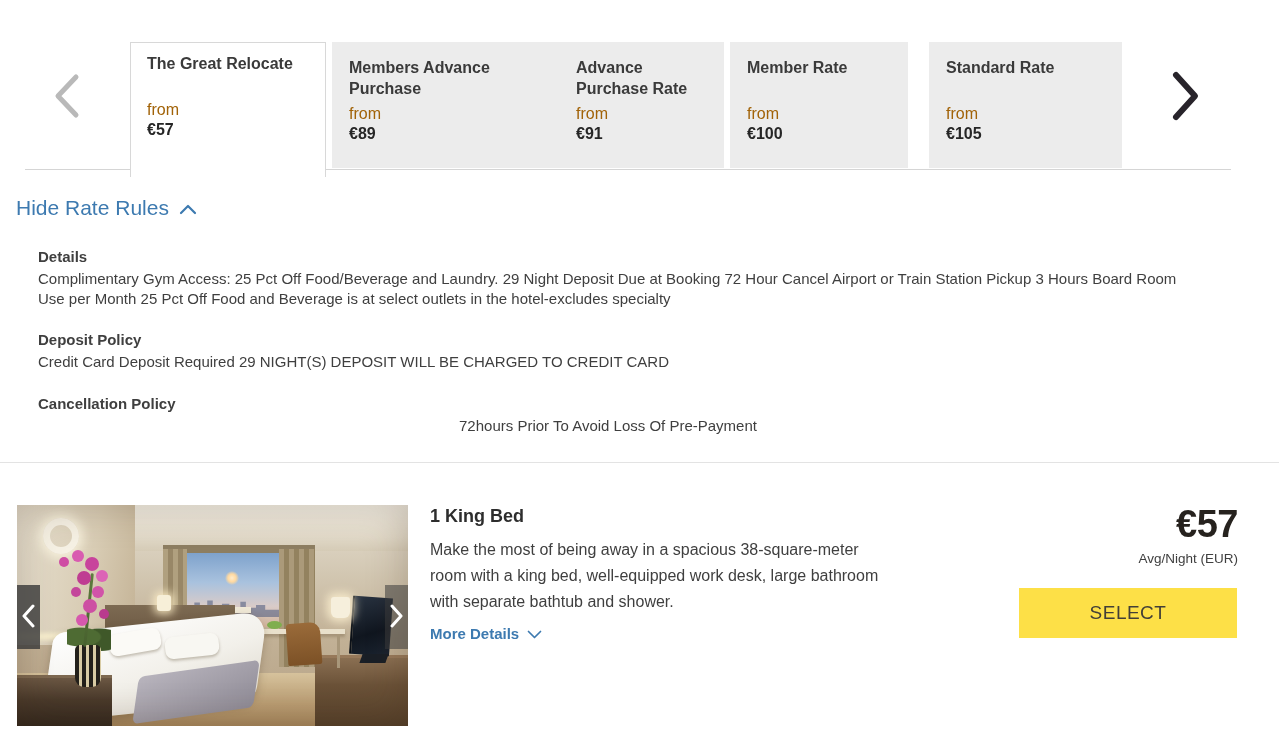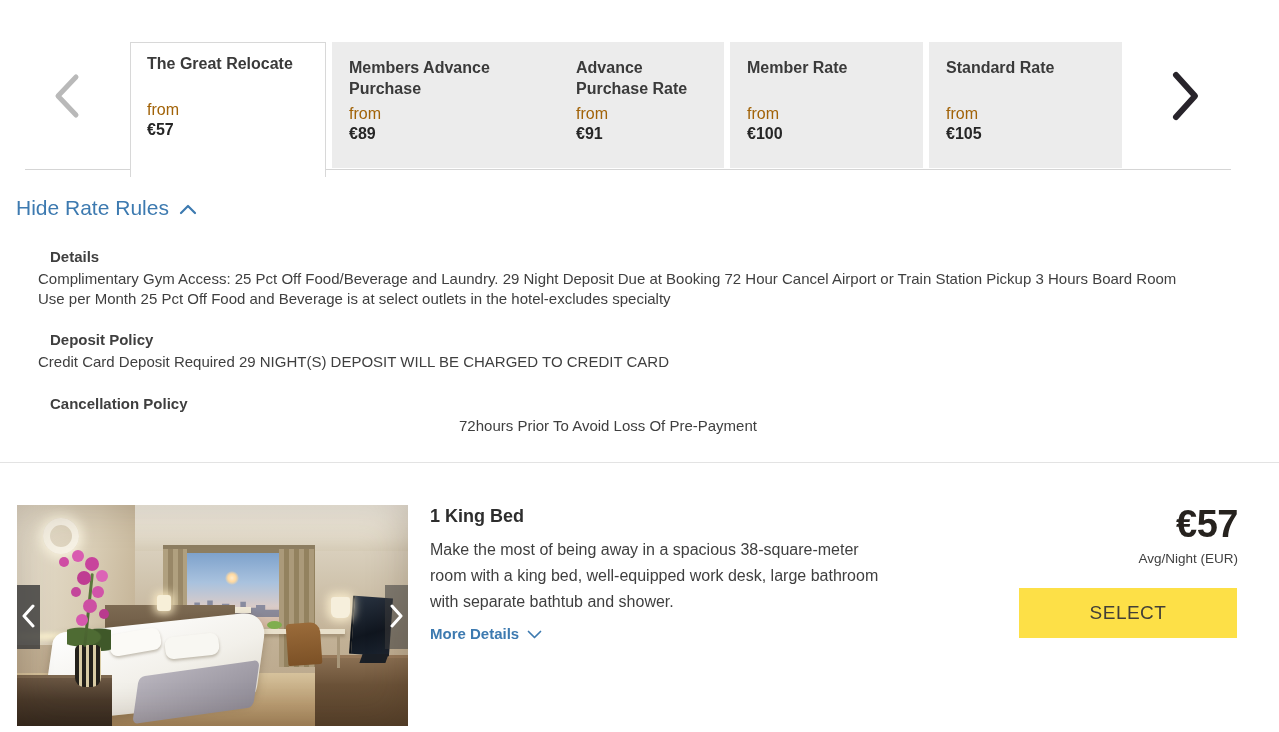--- a/index.html
+++ b/index.html
@@ -14,32 +14,32 @@
   
   .tabstrip-line { position:absolute; left:25px; top:169px; width:1206px; height:1px; background:#d5d5d5; }
   .nav-btn { position:absolute; background:none; border:none; padding:0; cursor:pointer; line-height:0; }
   .nav-prev { left:48px; top:70px; width:36px; height:52px; }
   .nav-next { left:1168px; top:68px; width:36px; height:56px; }
   .tab { position:absolute; top:42px; height:126px; background:#ececec; padding:15px 17px 0; cursor:pointer; }
   .tab.active { background:#ffffff; border:1px solid #d8d8d8; border-bottom:none; height:135px; z-index:2; padding:10px 16px 0; }
   .tab-t0 { left:130px; width:196px; }
   .tab-t1 { left:332px; width:212px; }
   .tab-t2 { left:532px; width:192px;padding-left:44px; }
-  .tab-t3 { left:730px; width:193px; }
+  .tab-t3 { left:730px; width:178px; }
   .tab-t4 { left:929px; width:193px; }
   .tab-title { font-size:16px; font-weight:bold; color:#3a3a3a; line-height:21px; min-height:45px; }
   .tab-from  { font-size:16px; color:#a16207; line-height:16px; margin-top:4px; }
   .tab-price { font-size:16px; font-weight:bold; color:#262626; margin-top:3px; }
 
   
   .rules-toggle { position:absolute; left:16px; top:196px; font-size:21px; color:#3d7ab0;
                   cursor:pointer; display:flex; gap:10px; background:none; border:none;
                   font-family:inherit; padding:0; }
   .rules { position:absolute; left:38px; top:247px; width:1140px; }
-  .rule-head { font-size:15px; font-weight:bold; color:#3f3f3f; margin:0 0 3px 12px; line-height:19px; }
+  .rule-head { font-size:15px; font-weight:bold; color:#3f3f3f; margin:0 0 3px 0; line-height:19px; }
   .rule-body { font-size:15px; color:#3f3f3f; margin:0 0 22px 0; line-height:19.5px; }
   .rule-body:last-child { margin-bottom:0;text-align:center; }
 
   .divider { position:absolute; left:0; top:462px; width:1279px; height:1px; background:#e3e3e3; }
 
   
   .photo { position:absolute; left:17px; top:505px; width:391px; height:221px; overflow:hidden; background:#b9a98e; }
   .photo > div { position:absolute; }
   .ph-wall     { inset:0; background:linear-gradient(180deg,#e6dfd2 0%,#d3c8b3 30%,#c2b196 60%,#b5a184 100%); }
   .ph-ceiling  { left:0; top:0; width:100%; height:46px; background:linear-gradient(180deg,#f4f0e6,#e2dac9 70%,#d5cbb6); }

